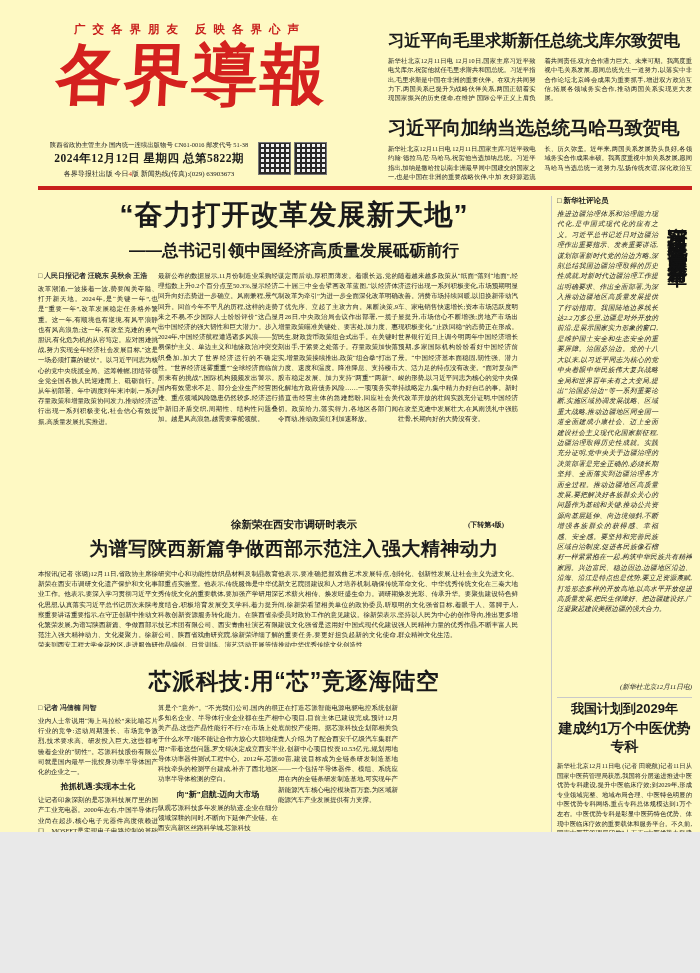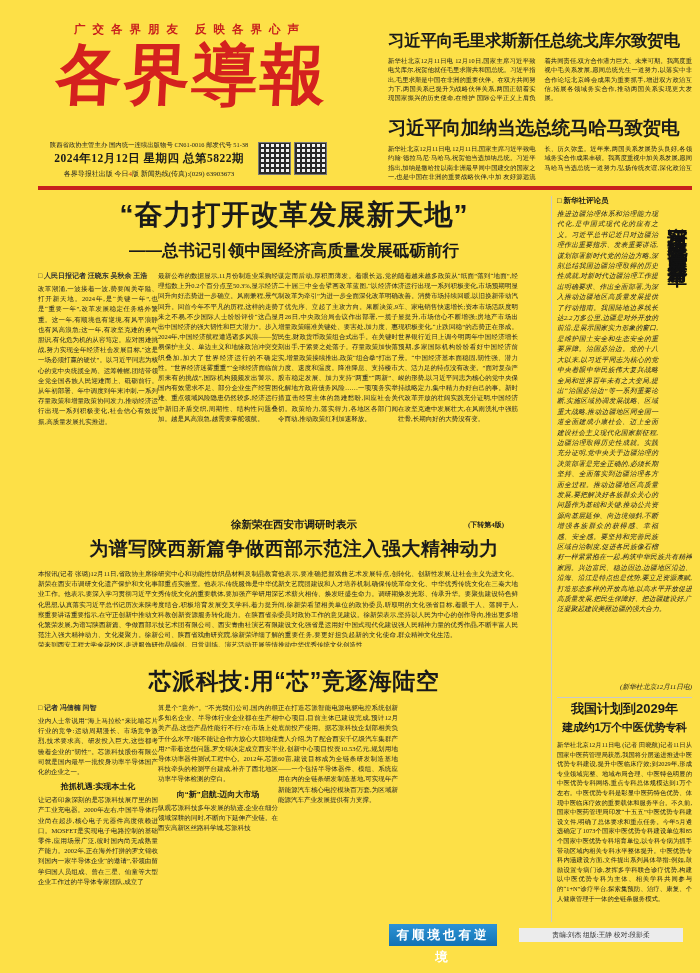--- a/index.html
+++ b/index.html
@@ -1,16 +1,16 @@
 <!DOCTYPE html>
 <html><head>
 <meta charset="utf-8">
 <style>
   html,body{margin:0;padding:0;background:#e9e9e9;}
-  .page{position:relative;width:700px;height:973px;background:#fde047;overflow:hidden;
+  .page{position:relative;width:700px;height:832px;background:#fef9c3;overflow:hidden;
         font-family:"Liberation Serif",serif;color:#1a1a1a;}
   .abs{position:absolute;}
   .sans{font-family:"Liberation Sans",sans-serif;}
   .center{text-align:center;}
   .red{color:#c8201d;}
   .small{font-size:6.5px;line-height:10.2px;text-align:justify;color:#242424;}
   .cols{display:flex;}
   .col{width:120px;overflow:hidden;}
   .byline{font-size:7px;line-height:11px;font-weight:bold;color:#333;margin-bottom:2px;}
   .subhead-in-col{font-size:8px;font-weight:bold;text-align:center;margin:4px 0 3px 0;
@@ -50,21 +50,21 @@
   .xu-kicker{font-size:10.5px;font-weight:bold;}
   .xu-h1{font-size:20px;font-weight:900;letter-spacing:2px;margin-top:3px;}
   .xu-h2{font-size:19px;font-weight:900;letter-spacing:0.5px;margin-top:4px;}
   
   .chip-head{font-size:23px;font-weight:900;letter-spacing:0.5px;}
   .banner{width:108px;height:22px;line-height:22px;text-align:center;color:#fff;
         font-size:12.5px;font-weight:bold;letter-spacing:3px;
         background:linear-gradient(#2d93d6,#1272b4);font-family:"Liberation Sans",sans-serif;}
   
   .tcm-h1{font-size:13px;font-weight:900;}
-  .tcm-h2{font-size:11px;font-weight:900;margin-top:2px;letter-spacing:-0.2px;}
+  .tcm-h2{font-size:14px;font-weight:900;margin-top:2px;letter-spacing:-0.2px;}
   .tcm-body{font-size:6.3px;line-height:9.6px;text-align:justify;overflow:hidden;height:176px;margin-top:5px;}
   .credits{width:164px;height:14px;line-height:14px;background:#ececec;
         font-size:6.8px;text-align:center;color:#333;}
 </style>
 </head>
 <body>
 
 <div class="page">
 
   <div class="abs slogan center" style="left:40px;top:22px;">广交各界朋友  反映各界心声</div>

